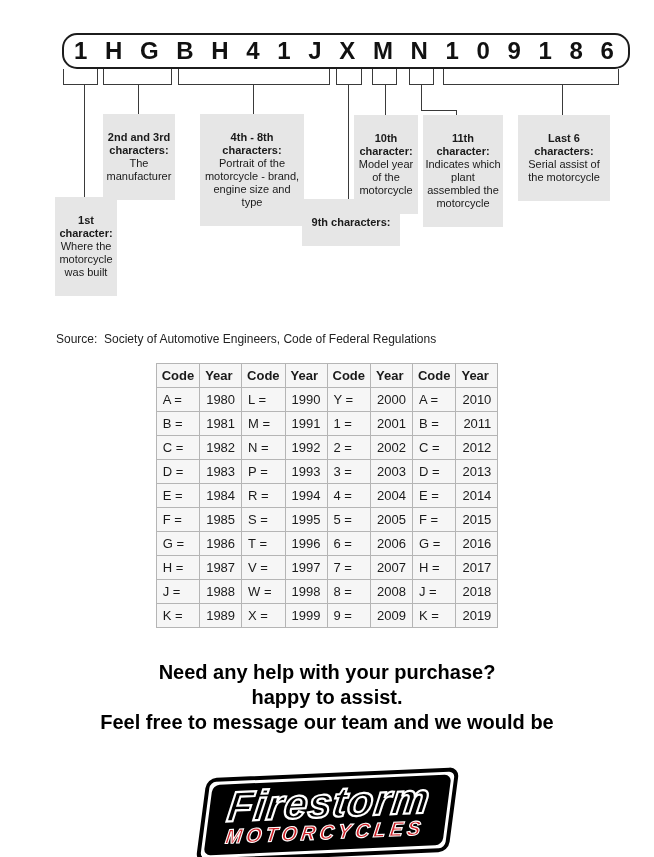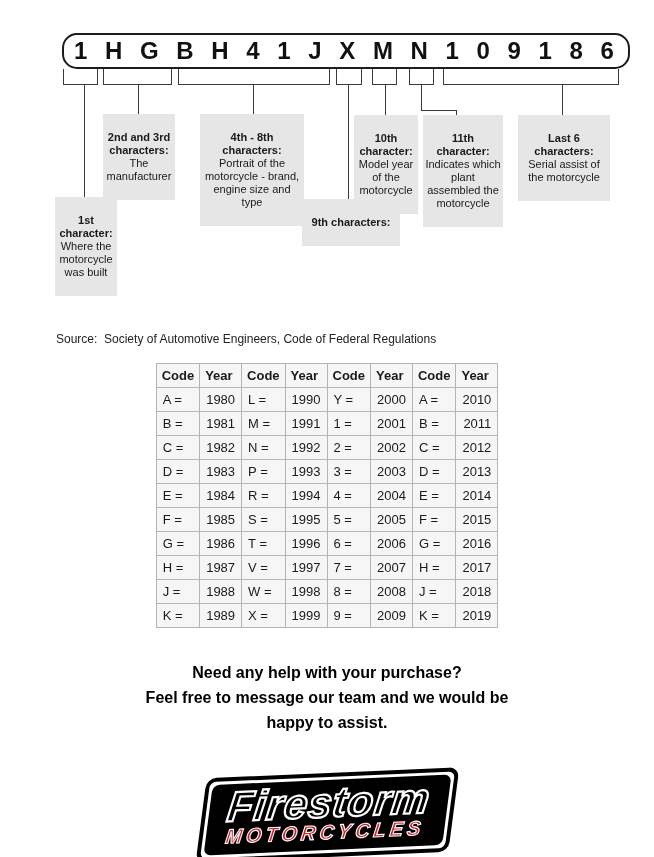--- a/index.html
+++ b/index.html
@@ -117,21 +117,21 @@
     text-align: left;
     padding: 4px 5px;
   }
   .year-table td:nth-child(odd)  { text-align: left;  width: 38px; }
   .year-table td:nth-child(even) { text-align: right; width: 34px; }
 
   
   .help {
     margin-top: 32px;
     text-align: center;
-    font-size: 16px;
+    font-size: 20px;
     font-weight: 700;
     line-height: 25px;
     color: #000;
   }
 
   
   .logo-wrap {
     margin-top: 38px;
     display: flex;
     justify-content: center;
@@ -358,22 +358,22 @@
           <td>9 =</td>
           <td>2009</td>
           <td>K =</td>
           <td>2019</td>
         </tr>
       </tbody>
   </table>
 
   <div class="help">
     <div>Need any help with your purchase?</div>
+    <div>happy to assist.</div>
     <div>Feel free to message our team and we would be</div>
-    <div>happy to assist.</div>
   </div>
 
   <div class="logo-wrap">
     <div class="logo-skew">
       <div class="logo-inner">
         <div class="logo-brand">Firestorm</div>
         <div class="logo-tagline">MOTORCYCLES</div>
       </div>
     </div>
   </div>

